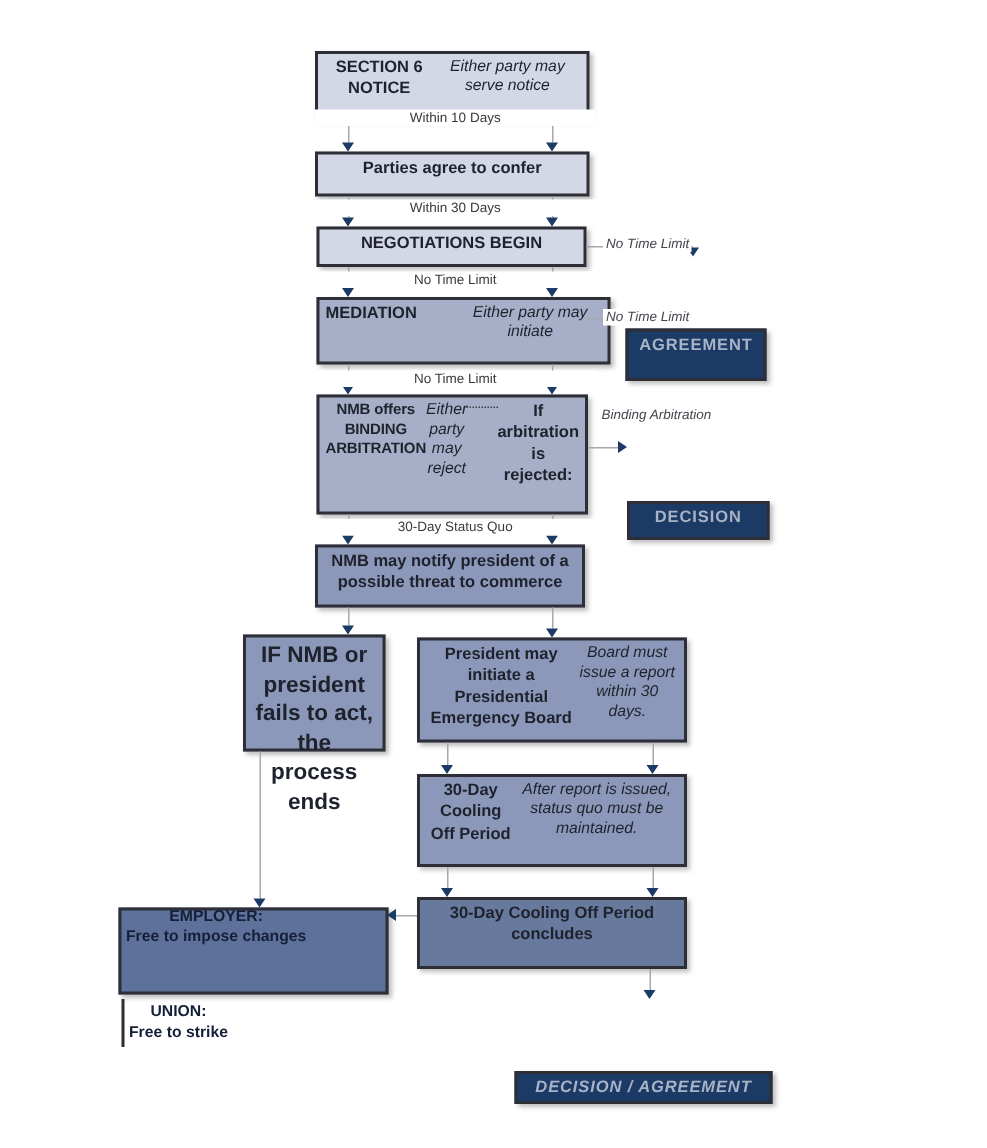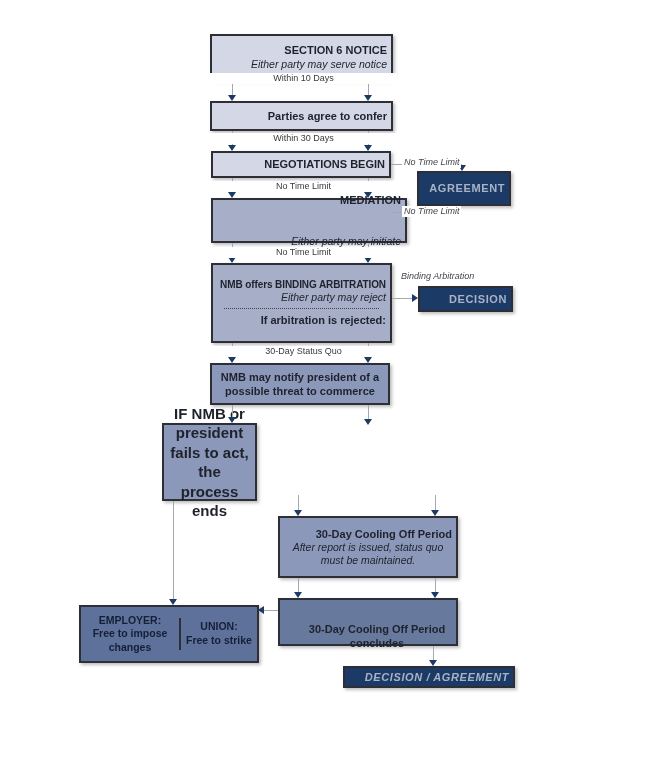--- a/index.html
+++ b/index.html
@@ -2,36 +2,36 @@
 <html><head>
 <meta charset="utf-8">
 <style>
   html,body{margin:0;padding:0;background:#ffffff;}
   #stage{
     position:relative;width:658px;height:765px;background:#ffffff;overflow:hidden;
     font-family:"Liberation Sans","DejaVu Sans",sans-serif;
   }
   .box{
     position:absolute;box-sizing:border-box;border:2px solid #2e2e36;
-    display:flex;flex-direction:column;justify-content:center;align-items:flex-end;
+    display:flex;flex-direction:row;justify-content:center;align-items:flex-start;
     text-align:center;color:#1e222c;
     box-shadow:2px 2px 3px rgba(110,110,110,.45);
     padding:2px 4px;
   }
   .light{background:#d4d8e6;}
   .mid{background:#a6aec8;}
   .mid2{background:#8c98ba;}
   .dark{background:#68799e;}
   .darker{background:#5e719a;}
-  .navy{background:#1b3a66;color:#a9b3c6;}
+  .navy{background:#1b3a66;color:#a9b3c6;margin-top:48px;}
   .t{font-weight:bold;font-size:11px;line-height:1.3;}
   .t-sm{font-weight:bold;font-size:10px;line-height:1.3;letter-spacing:-0.1px;}
   .s{font-style:italic;font-size:10.5px;line-height:1.25;}
   .navy .t{letter-spacing:0.6px;}
-  .cellwrap{flex-direction:row;padding:0;align-items:center;}
+  .cellwrap{flex-direction:column;padding:0;align-items:flex-start;}
   .cell{flex:1;display:flex;flex-direction:column;justify-content:center;align-items:center;text-align:center;color:#141f38;padding:2px 3px;}
   .cell .t{font-size:10.5px;}
   .cell + .cell{border-left:2px solid #2e2e36;}
   .dotline{width:92%;border-top:1px dotted #3a3f4a;margin:4px auto;}
   .lbl{
     position:absolute;font-size:9px;color:#3a3a3a;line-height:1.2;
     background:#ffffff;padding:0 2px;z-index:5;white-space:nowrap;
   }
   .lbl.c{text-align:center;}
   .lbl.i{font-style:italic;color:#44454d;}
@@ -73,28 +73,32 @@
   </div>
 
   <div class="box mid2" style="left:210px;top:363px;width:180px;height:42px;">
     <div class="t">NMB may notify president of a possible threat to commerce</div>
   </div>
 
   <div class="box mid2" style="left:162px;top:423px;width:95px;height:78px;">
     <div class="t" style="font-size:15px;">IF NMB or president fails to act, the process ends</div>
   </div>
 
+  <div class="box mid2" style="left:278px;top:425px;width:180px;height:70px;">
+    <div class="t">President may initiate a Presidential Emergency Board</div>
+    <div class="s">Board must issue a report within 30 days.</div>
+  </div>
 
   <div class="box mid2" style="left:278px;top:516px;width:180px;height:62px;">
     <div class="t">30-Day Cooling Off Period</div>
     <div class="s">After report is issued, status quo must be maintained.</div>
   </div>
 
   <div class="box dark" style="left:278px;top:598px;width:180px;height:48px;">
-    <div class="t" style="max-width:150px;margin-top:28px;">30-Day Cooling Off Period concludes</div>
+    <div class="t" style="max-width:150px;">30-Day Cooling Off Period concludes</div>
   </div>
 
   <div class="box darker cellwrap" style="left:79px;top:605px;width:180px;height:58px;">
     <div class="cell" style="flex:0 0 92px;">
       <div class="t">EMPLOYER:</div>
       <div class="t">Free to impose changes</div>
     </div>
     <div class="cell">
       <div class="t">UNION:</div>
       <div class="t">Free to strike</div>

